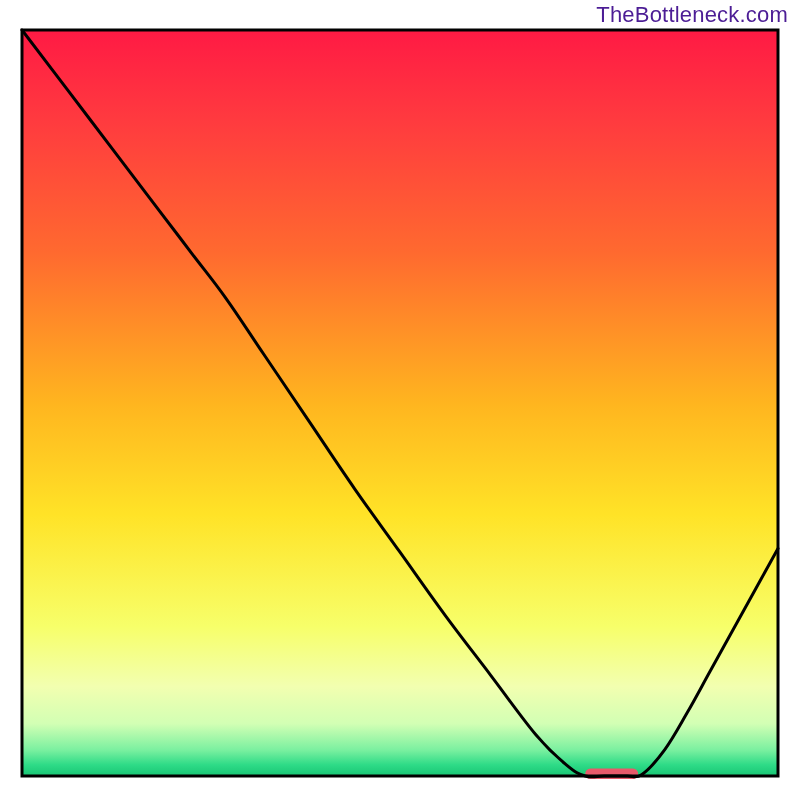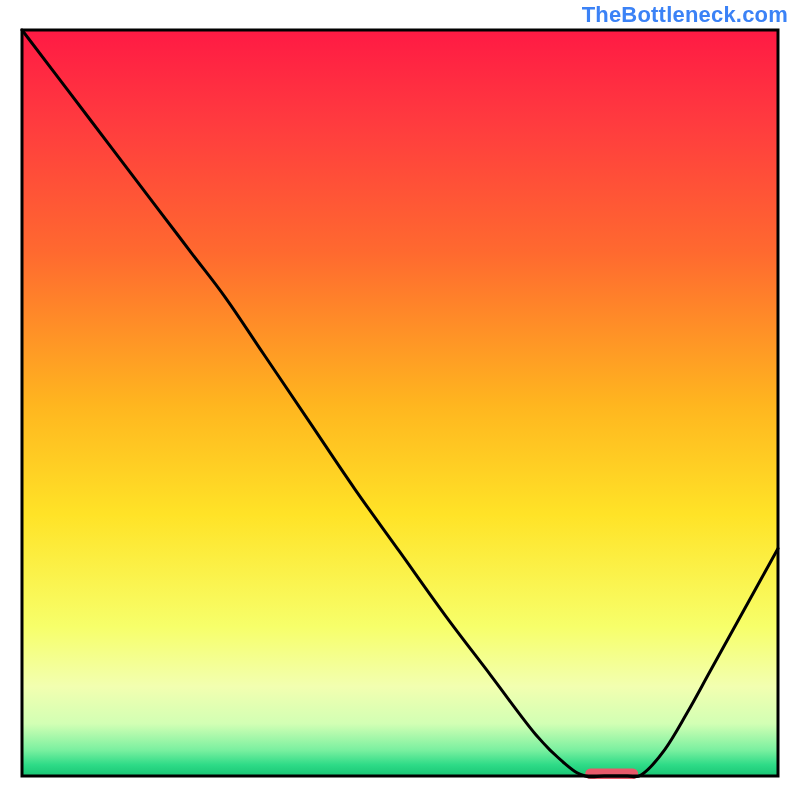--- a/index.html
+++ b/index.html
@@ -14,22 +14,22 @@
     position: relative;
     width: 800px;
     height: 800px;
   }
   .watermark {
     position: absolute;
     top: 2px;
     right: 12px;
     font-family: Arial, Helvetica, sans-serif;
     font-size: 22px;
-    font-weight: 700;
-    color: #3b82f6;
+    font-weight: 400;
+    color: #4c1d95;
     letter-spacing: 0.2px;
   }
   svg.plot {
     position: absolute;
     left: 0;
     top: 0;
     width: 800px;
     height: 800px;
   }
 </style>

